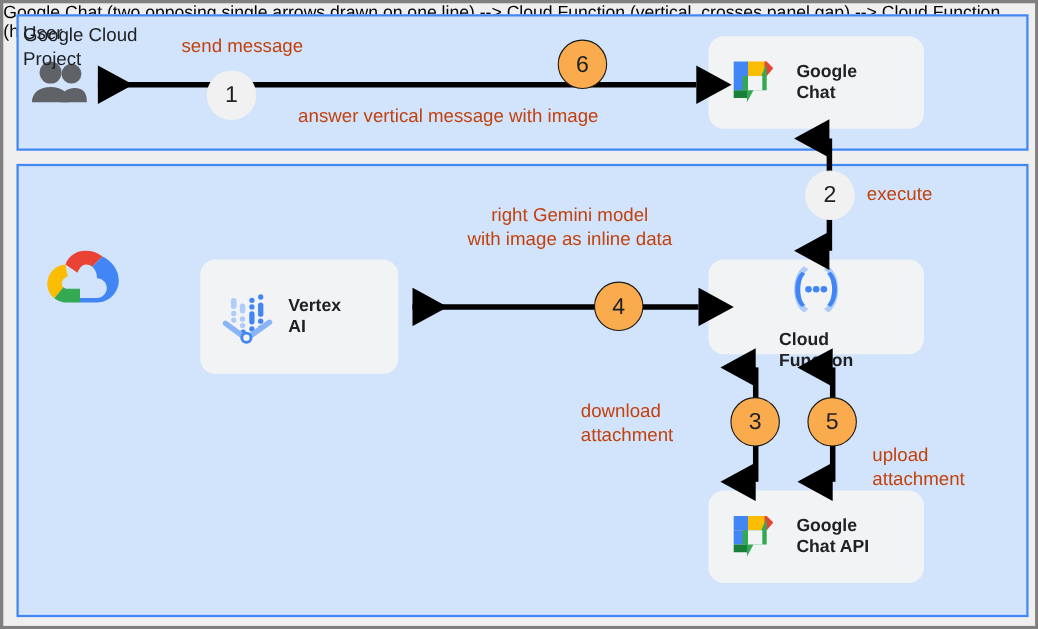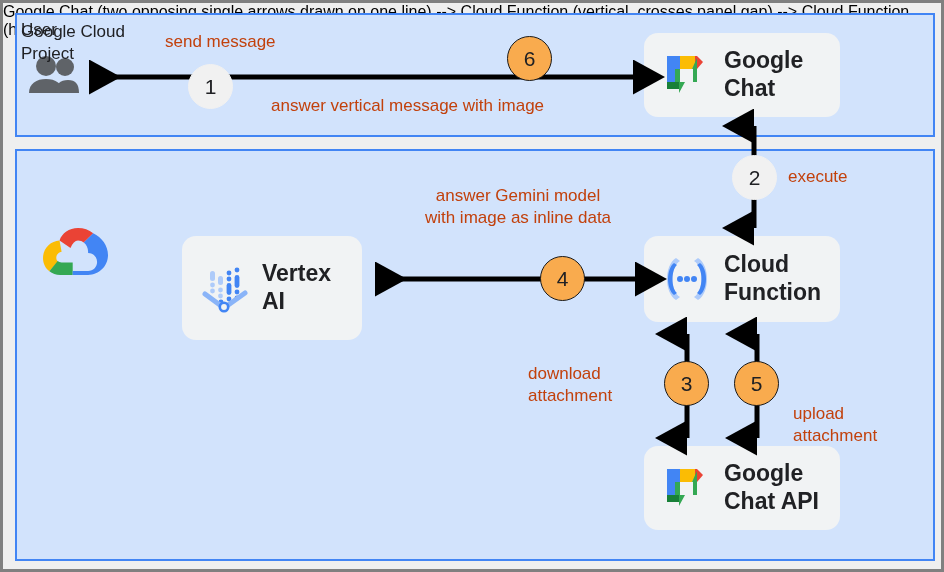--- a/index.html
+++ b/index.html
@@ -72,30 +72,30 @@
   }
   .card-icon {
     flex: 0 0 auto;
     width: 54px;
     height: 54px;
     display: flex;
     align-items: center;
     justify-content: center;
   }
   .card-label {
-    font-size: 23px;
+    font-size: 16px;
     font-weight: 700;
     line-height: 1.2;
     color: #202124;
     white-space: pre-line;
   }
 
   #card-google-chat    { left: 641px; top: 30px;  width: 196px; height: 84px; }
   #card-vertex-ai      { left: 179px; top: 233px; width: 180px; height: 104px; }
-  #card-cloud-function { left: 641px; top: 233px; width: 196px; height: 86px; }
+  #card-cloud-function { left: 641px; top: 233px; width: 196px; height: 86px; flex-direction: column; }
   #card-chat-api       { left: 641px; top: 443px; width: 196px; height: 84px; }
 
   
   .arrow {
     position: absolute;
   }
   .arrow svg { display: block; overflow: visible; }
 
   
   .badge {
@@ -329,21 +329,21 @@
 
   
 
   <div class="caption normal" id="cap-send-message">send message</div>
 
   <div class="caption" id="cap-answer-message">
     <span class="normal">answer vertical message </span><span class="bold">with image</span>
   </div>
 
   <div class="caption center" id="cap-prompt-gemini">
-    <span class="cap-line normal">answer Gemini model</span>
+    <span class="cap-line normal">right Gemini model</span>
     <span class="cap-line bold">with image as inline data</span>
   </div>
 
   <div class="caption bold" id="cap-execute" style="white-space:pre-line;">execute</div>
 
   <div class="caption bold" id="cap-download-attachment" style="white-space:pre-line;">download
 attachment</div>
 
   <div class="caption bold" id="cap-upload-attachment" style="white-space:pre-line;margin-top:40px;">upload
 attachment</div>

